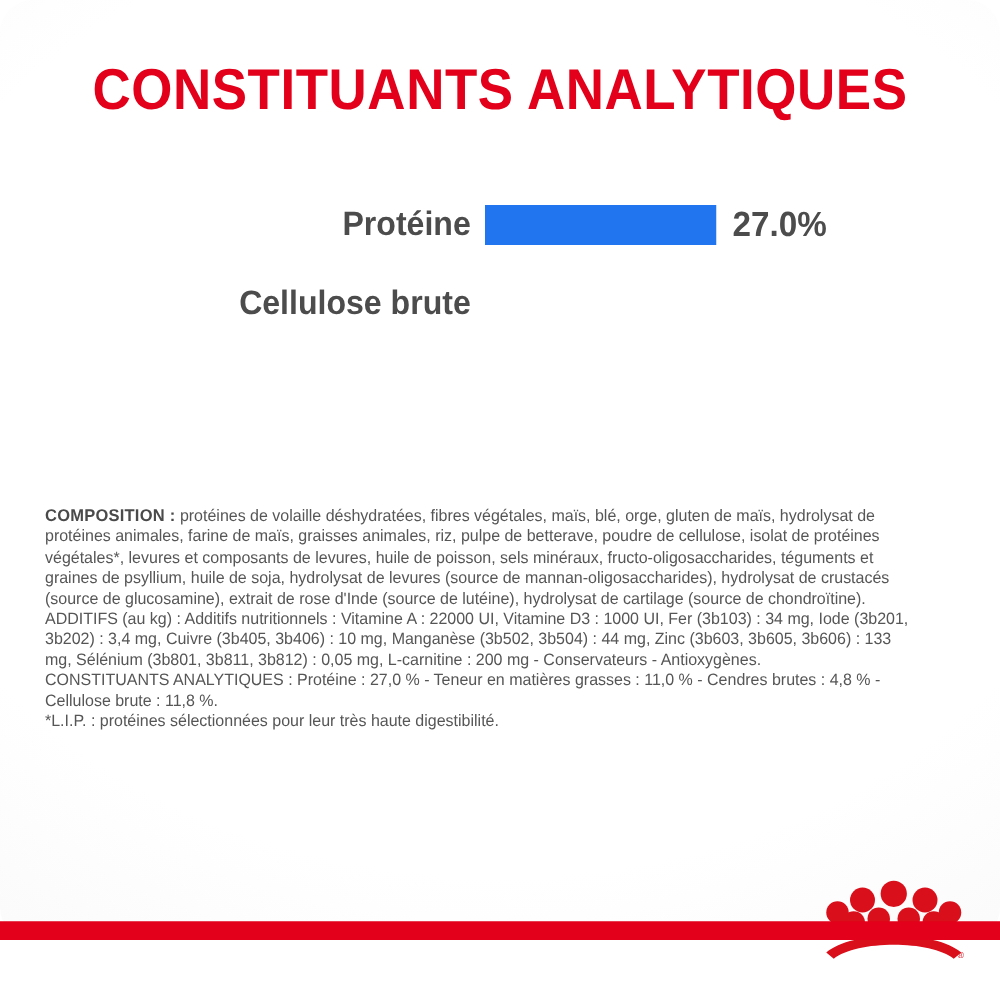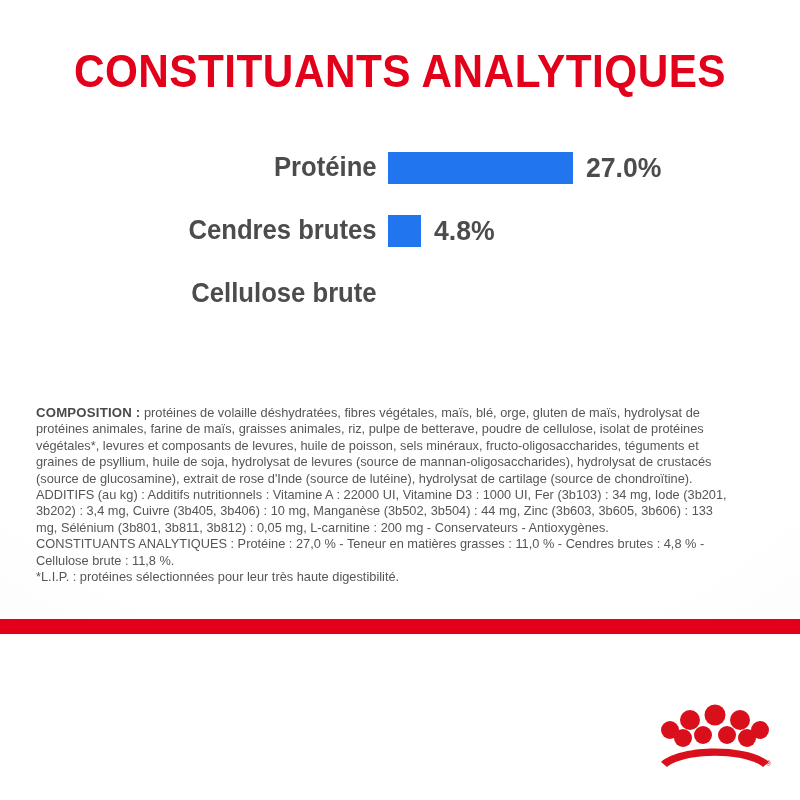--- a/index.html
+++ b/index.html
@@ -9,21 +9,21 @@
   body {
     width: 800px;
     height: 800px;
     overflow: hidden;
     font-family: "Liberation Sans", sans-serif;
     background: #ffffff;
   }
   #page {
     position: relative;
     width: 800px;
-    height: 634px;
+    height: 752px;
     background: radial-gradient(ellipse 900px 700px at 50% 42%, #ffffff 0%, #ffffff 55%, #fbfbfb 74%, #f4f4f4 90%, #eeeeee 100%);
     box-sizing: border-box;
     border-radius: 26px;
   }
 
   
   .title {
     position: absolute;
     top: 44px;
     left: 0;
@@ -35,21 +35,21 @@
     font-size: 46px;
     letter-spacing: 0.5px;
     transform: scaleX(0.92);
     transform-origin: 50% 50%;
     white-space: nowrap;
   }
 
   
   .chart {
     position: absolute;
-    top: 136px;
+    top: 148px;
     left: 0;
     width: 800px;
   }
   .bar-row {
     display: flex;
     align-items: center;
     height: 63px;
   }
   .bar-label {
     width: 388px;
@@ -145,27 +145,20 @@
 
     <div class="bar-row">
       <div class="bar-label">Protéine</div>
       <div class="bar-wrap">
         <div class="bar" style="width: 184.9px;"></div>
         <div class="bar-value">27.0%</div>
       </div>
     </div>
 
 
-    <div class="bar-row">
-      <div class="bar-label">Cendres brutes</div>
-      <div class="bar-wrap">
-        <div class="bar" style="width: 32.9px;"></div>
-        <div class="bar-value">4.8%</div>
-      </div>
-    </div>
 
     <div class="bar-row">
       <div class="bar-label">Cellulose brute</div>
     </div>
 
   </div>
 
   <div class="composition">
     <p><span class="lead">COMPOSITION :</span> <span>protéines de volaille déshydratées, fibres végétales, maïs, blé, orge, gluten de maïs, hydrolysat de protéines animales, farine de maïs, graisses animales, riz, pulpe de betterave, poudre de cellulose, isolat de protéines végétales*, levures et composants de levures, huile de poisson, sels minéraux, fructo-oligosaccharides, téguments et graines de psyllium, huile de soja, hydrolysat de levures (source de mannan-oligosaccharides), hydrolysat de crustacés (source de glucosamine), extrait de rose d'Inde (source de lutéine), hydrolysat de cartilage (source de chondroïtine).</span></p>
     <p class="gap-para">ADDITIFS (au kg) : Additifs nutritionnels : Vitamine A : 22000 UI, Vitamine D3 : 1000 UI, Fer (3b103) : 34 mg, Iode (3b201, 3b202) : 3,4 mg, Cuivre (3b405, 3b406) : 10 mg, Manganèse (3b502, 3b504) : 44 mg, Zinc (3b603, 3b605, 3b606) : 133 mg, Sélénium (3b801, 3b811, 3b812) : 0,05 mg, L-carnitine : 200 mg - Conservateurs - Antioxygènes.</p>

